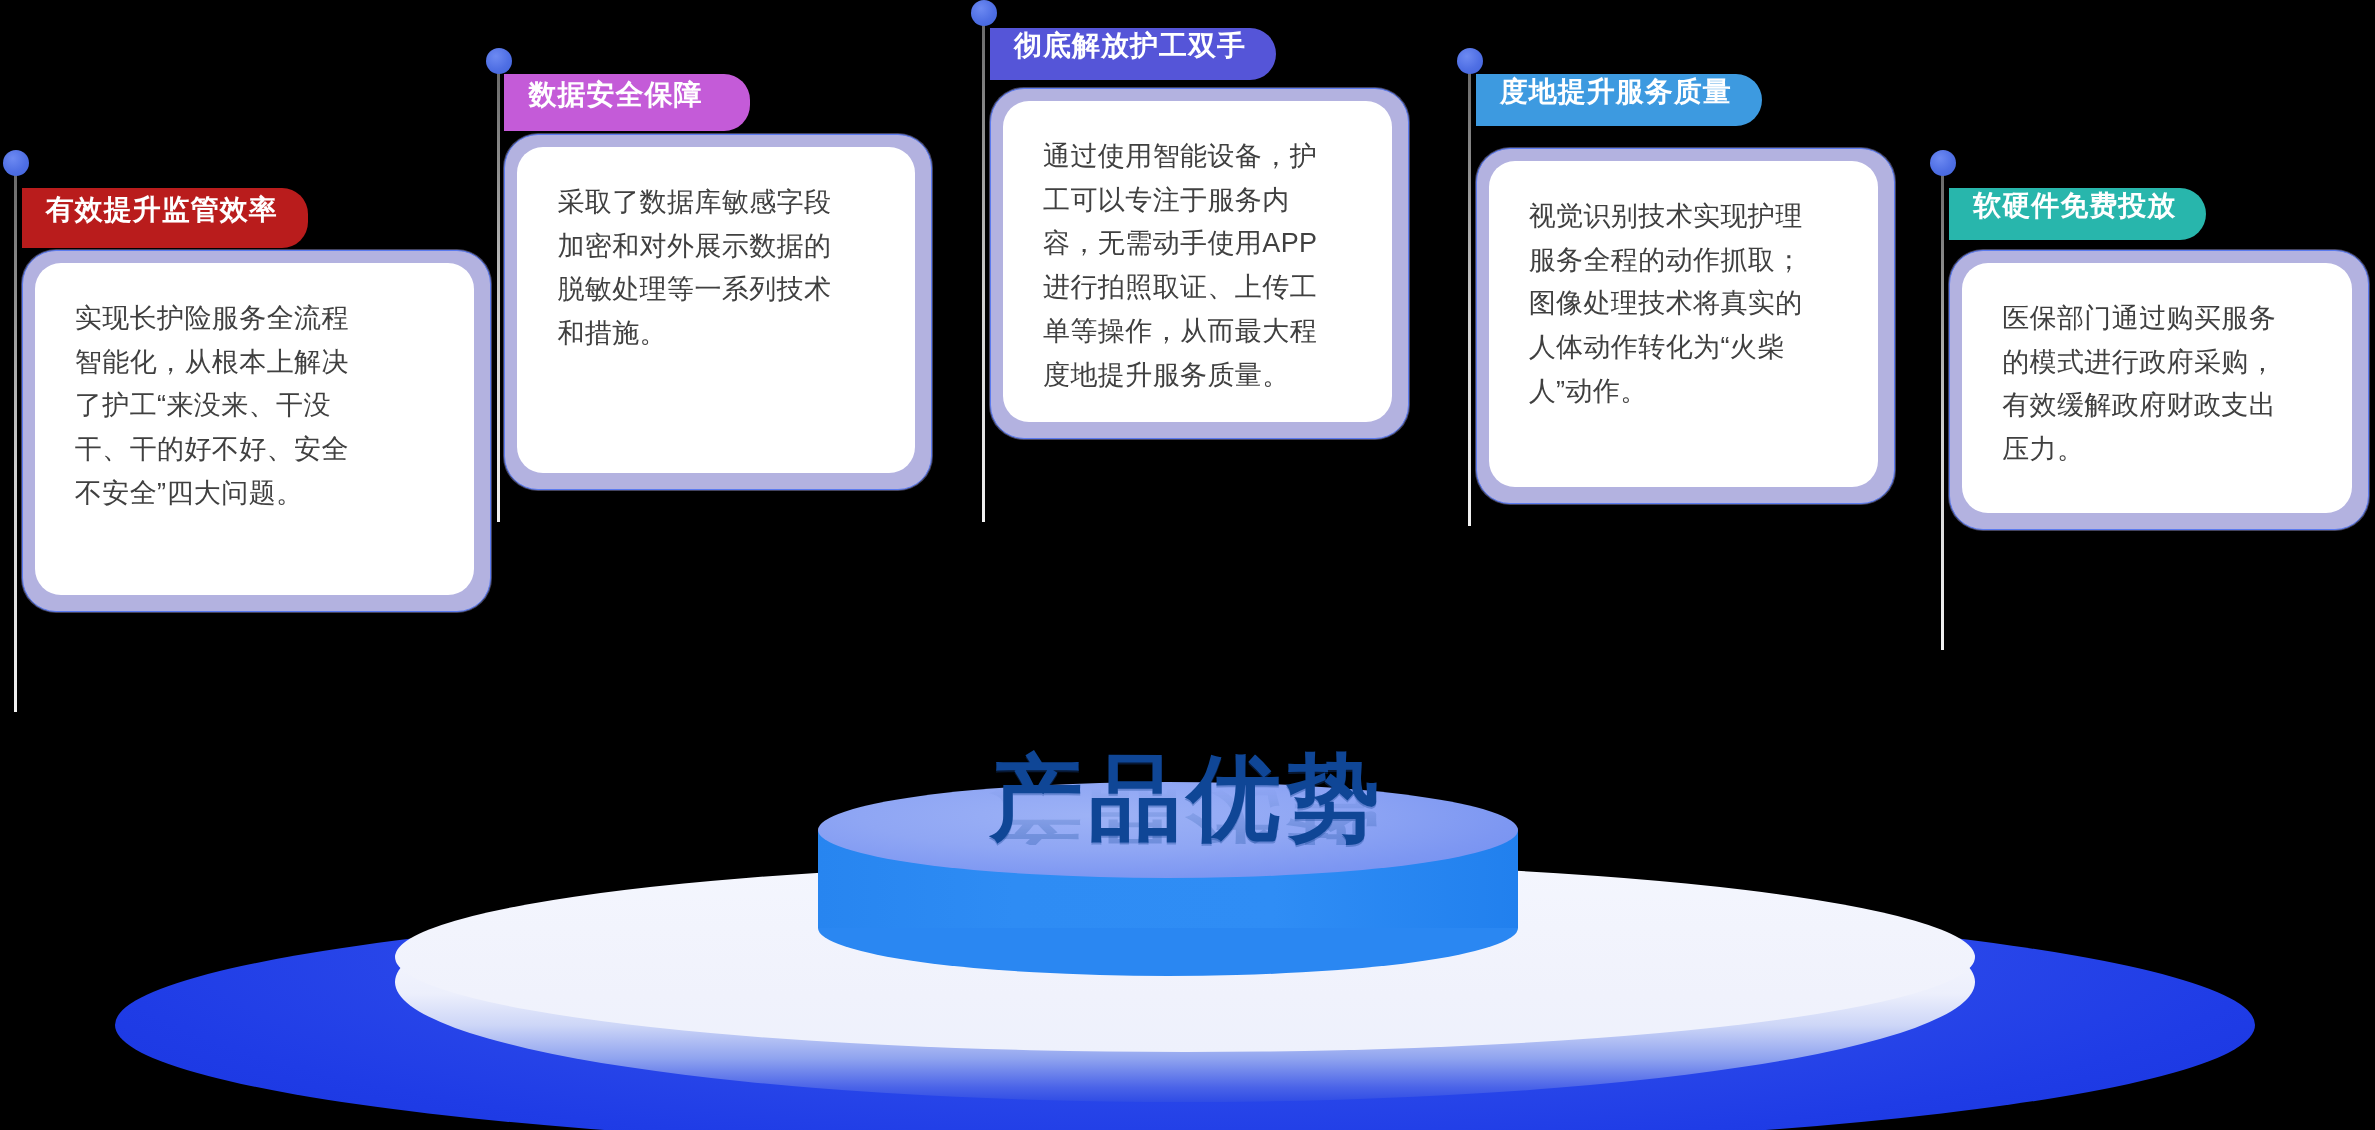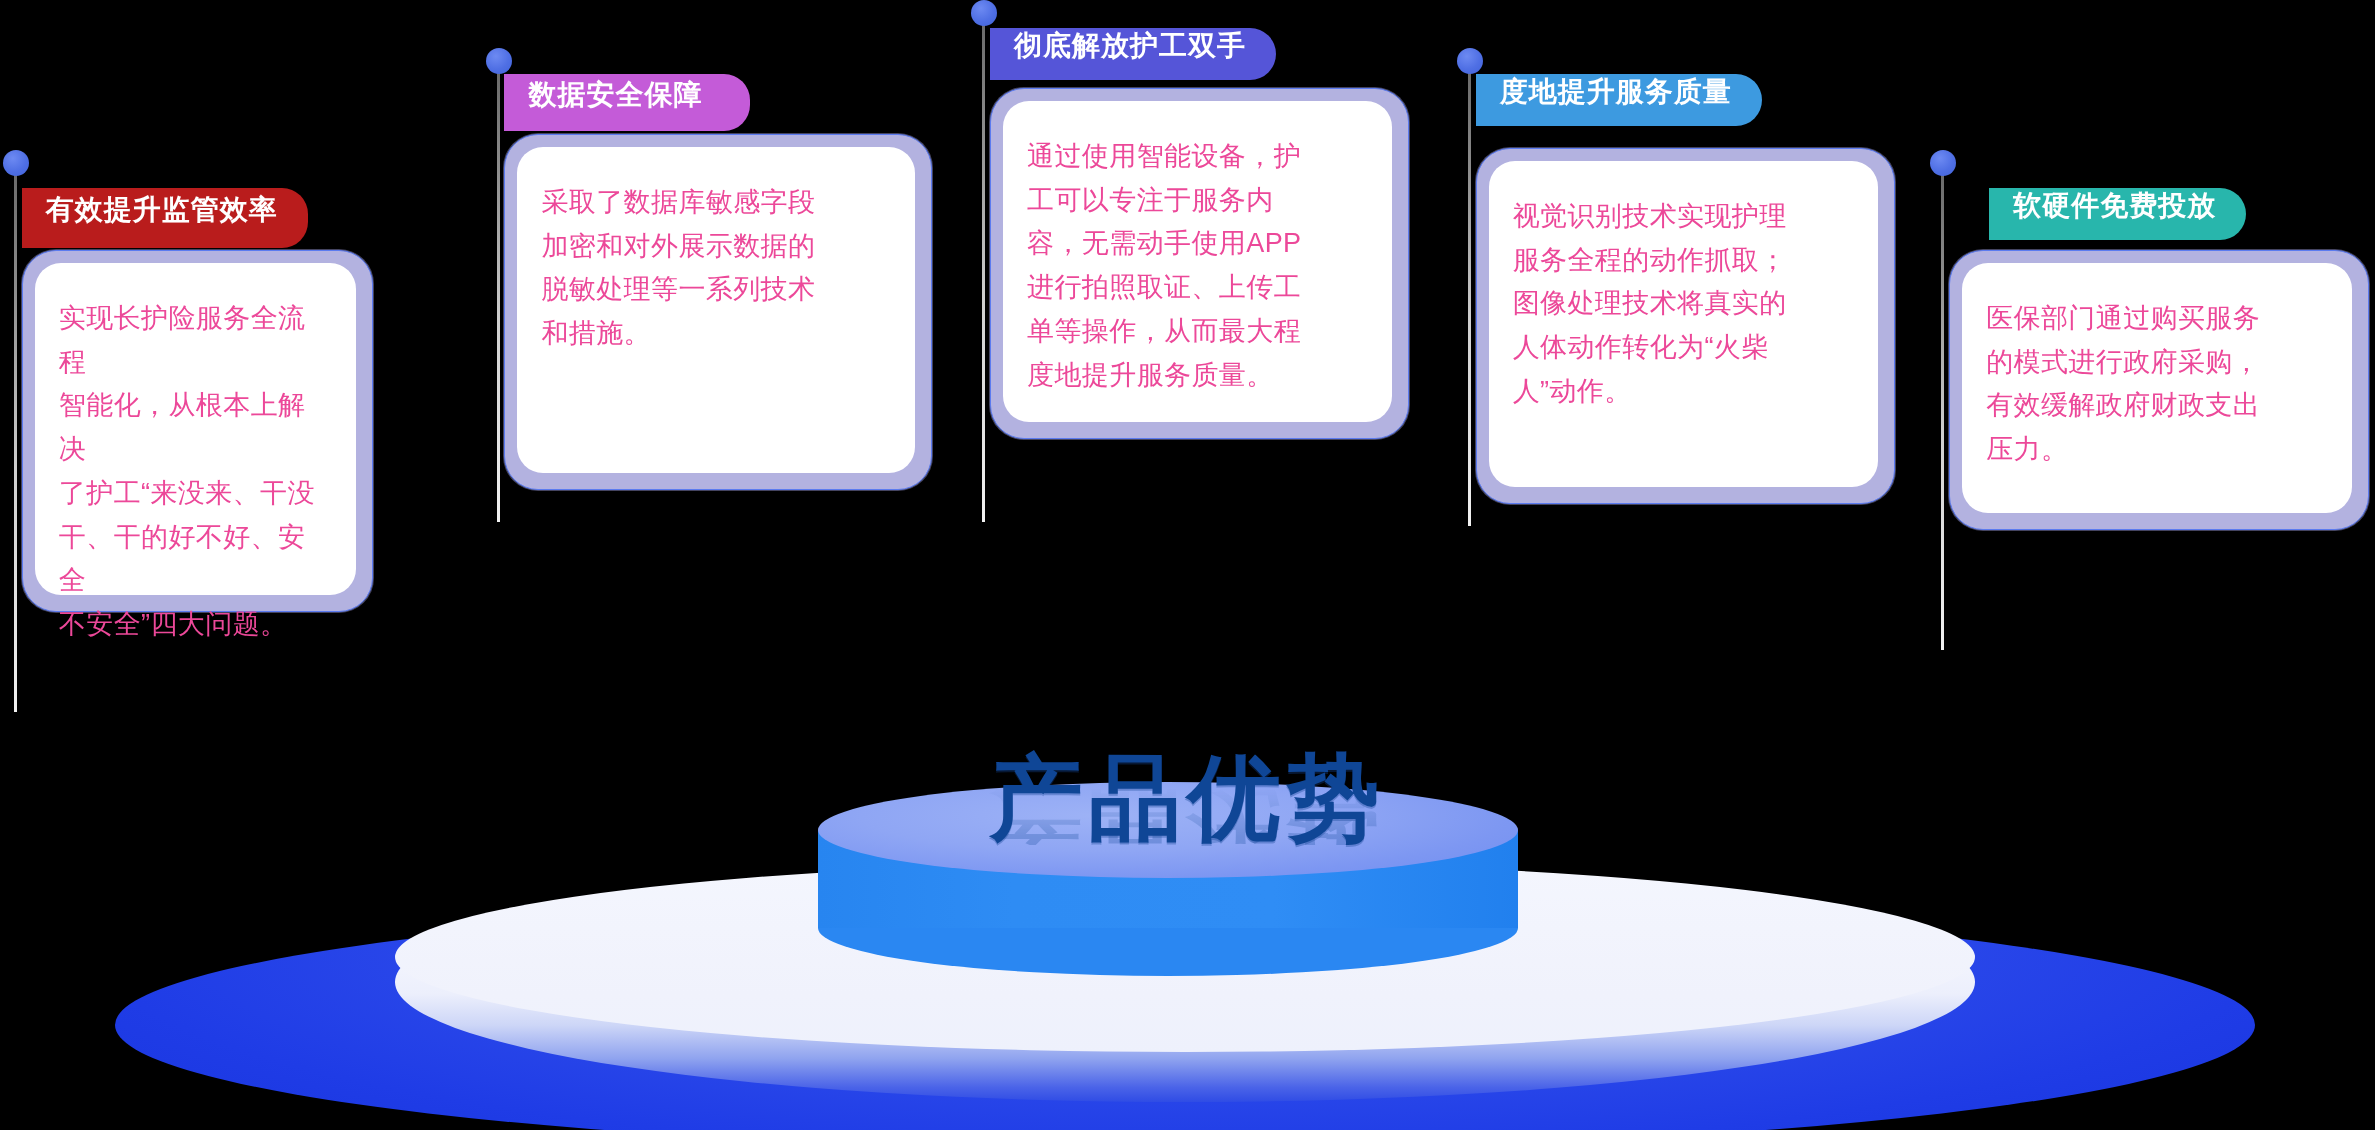--- a/index.html
+++ b/index.html
@@ -164,24 +164,24 @@
     position: absolute;
     left: 12px;
     top: 12px;
     right: 16px;
     bottom: 16px;
     background: #ffffff;
     border-radius: 26px;
   }
   .card-text {
     position: absolute;
-    left: 24px;
+    left: 40px;
     top: 34px;
     right: 26px;
-    color: #ec4899;
+    color: #404040;
     font-size: 27px;
     line-height: 1.62;
     letter-spacing: .4px;
     white-space: pre-line;
   }
 </style>
 </head>
 <body>
 
 <div id="stage">
@@ -196,21 +196,21 @@
 <div id="podium-title-reflection">产品优势</div>
 <div id="podium-title">产品优势</div>
 
 <div id="cards-root">
     <div class="card-group" style="left: 3.03514px; top: 150px;">
       <div class="stem" style="height: 540px; width: 3px;"></div>
       <div class="dot" style="background: radial-gradient(circle at 38% 32%, rgb(109, 138, 242) 0%, rgb(79, 111, 228) 55%, rgb(65, 99, 219) 100%);"></div>
       <div class="pill" style="top: 38px; background: #b91c1c; min-width: 235px; left: 18.8179px; height: 60px;">
         <span class="pill-label">有效提升监管效率</span>
       </div>
-      <div class="card-frame" style="left: 18.8179px; top: 100px; width: 351px; height: 361.76px;">
+      <div class="card-frame" style="left: 18.8179px; top: 100px; width: 469px; height: 361.76px;">
         <div class="card-white">
           <div class="card-text">实现长护险服务全流程
 智能化，从根本上解决
 了护工“来没来、干没
 干、干的好不好、安全
 不安全”四大问题。</div>
         </div>
       </div>
     </div>
     <div class="card-group" style="left: 485.623px; top: 48px;">
@@ -257,21 +257,21 @@
 服务全程的动作抓取；
 图像处理技术将真实的
 人体动作转化为“火柴
 人”动作。</div>
         </div>
       </div>
     </div>
     <div class="card-group" style="left: 1930.35px; top: 150px;">
       <div class="stem" style="height: 478px; width: 3px;"></div>
       <div class="dot" style="background: radial-gradient(circle at 38% 32%, rgb(109, 138, 242) 0%, rgb(79, 111, 228) 55%, rgb(65, 99, 219) 100%);"></div>
-      <div class="pill" style="top: 38px; background: rgb(40, 182, 172); min-width: 244px; left: 18.8179px; height: 52px; margin-left: 40px;">
+      <div class="pill" style="top: 38px; background: rgb(40, 182, 172); min-width: 244px; left: 18.8179px; height: 52px;">
         <span class="pill-label">软硬件免费投放</span>
       </div>
       <div class="card-frame" style="left: 18.8179px; top: 100px; width: 419.396px; height: 280px;">
         <div class="card-white">
           <div class="card-text">医保部门通过购买服务
 的模式进行政府采购，
 有效缓解政府财政支出
 压力。</div>
         </div>
       </div>

